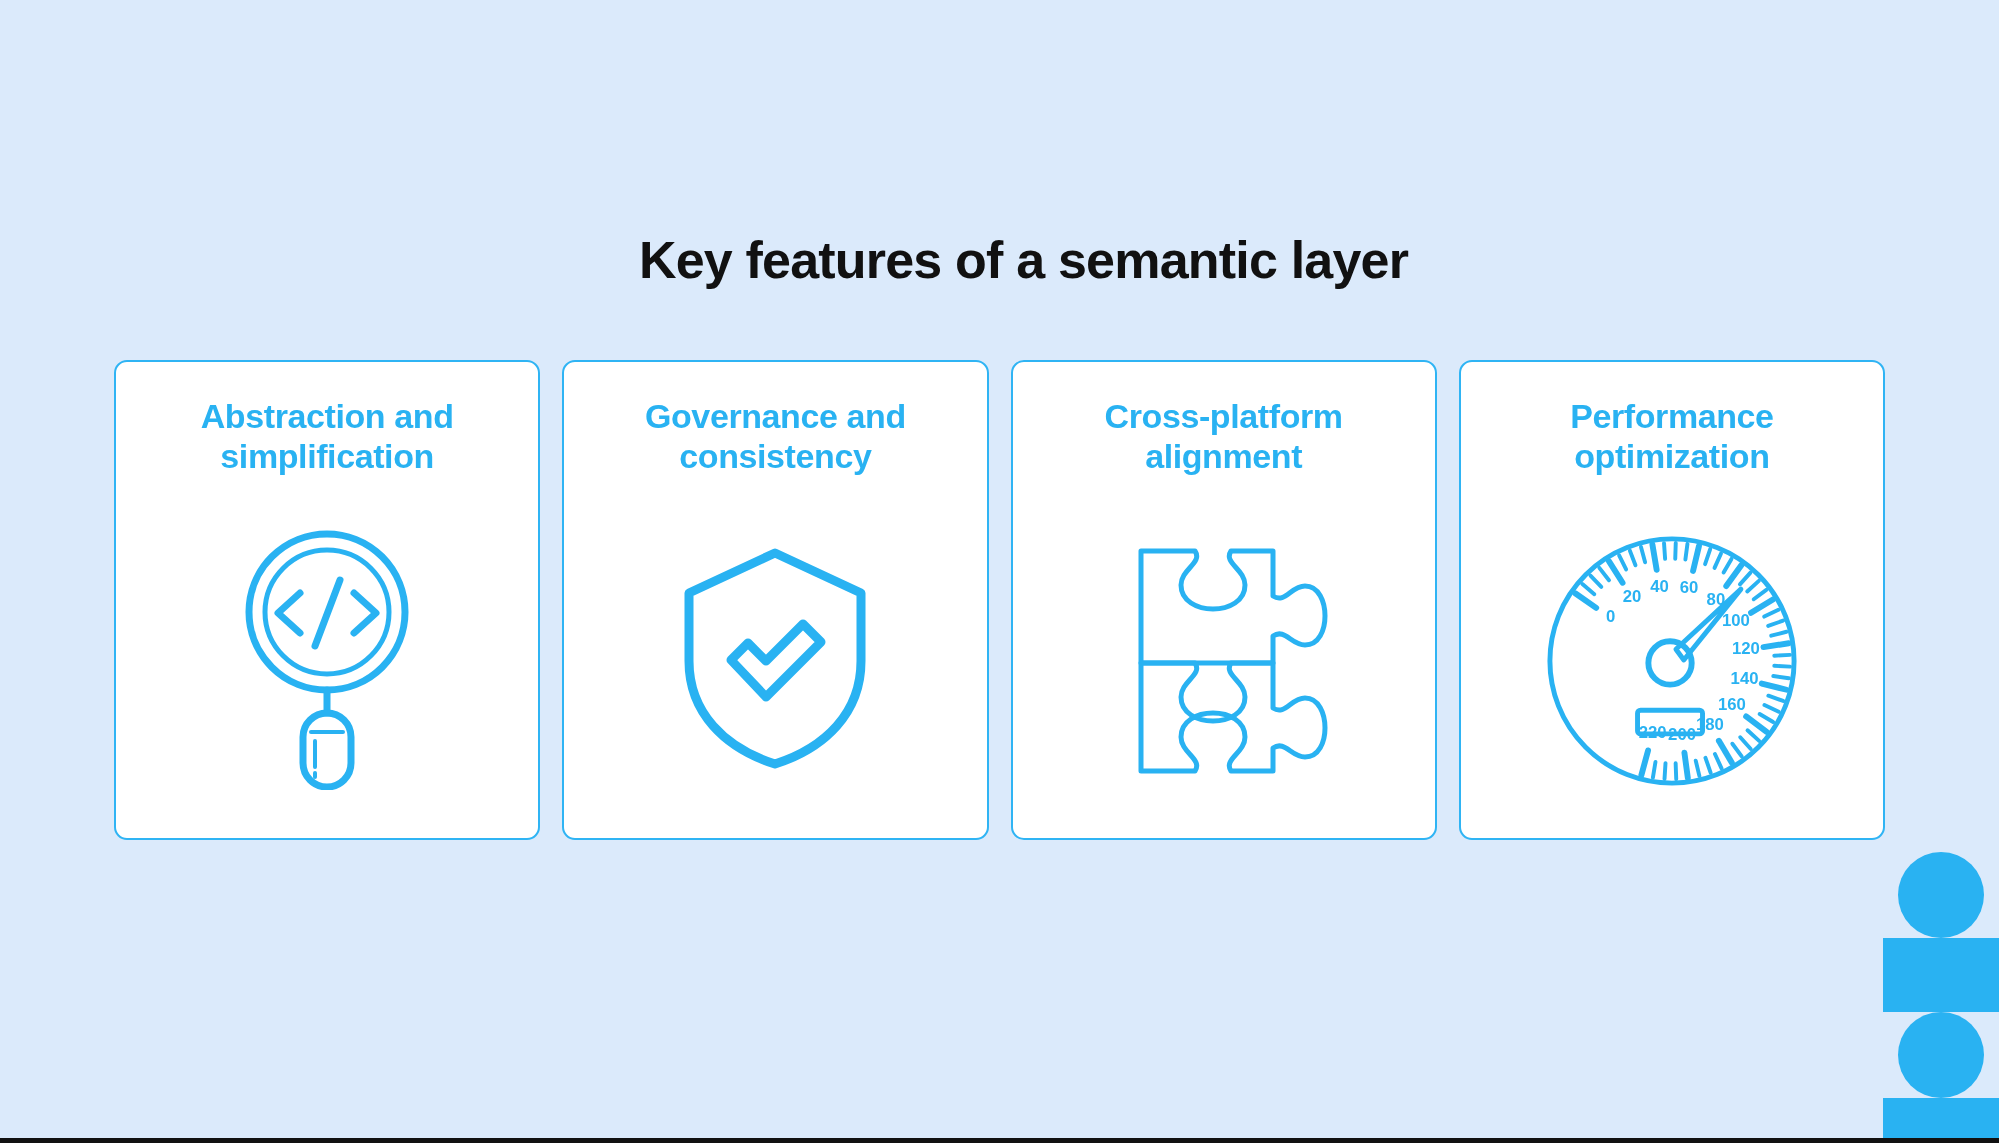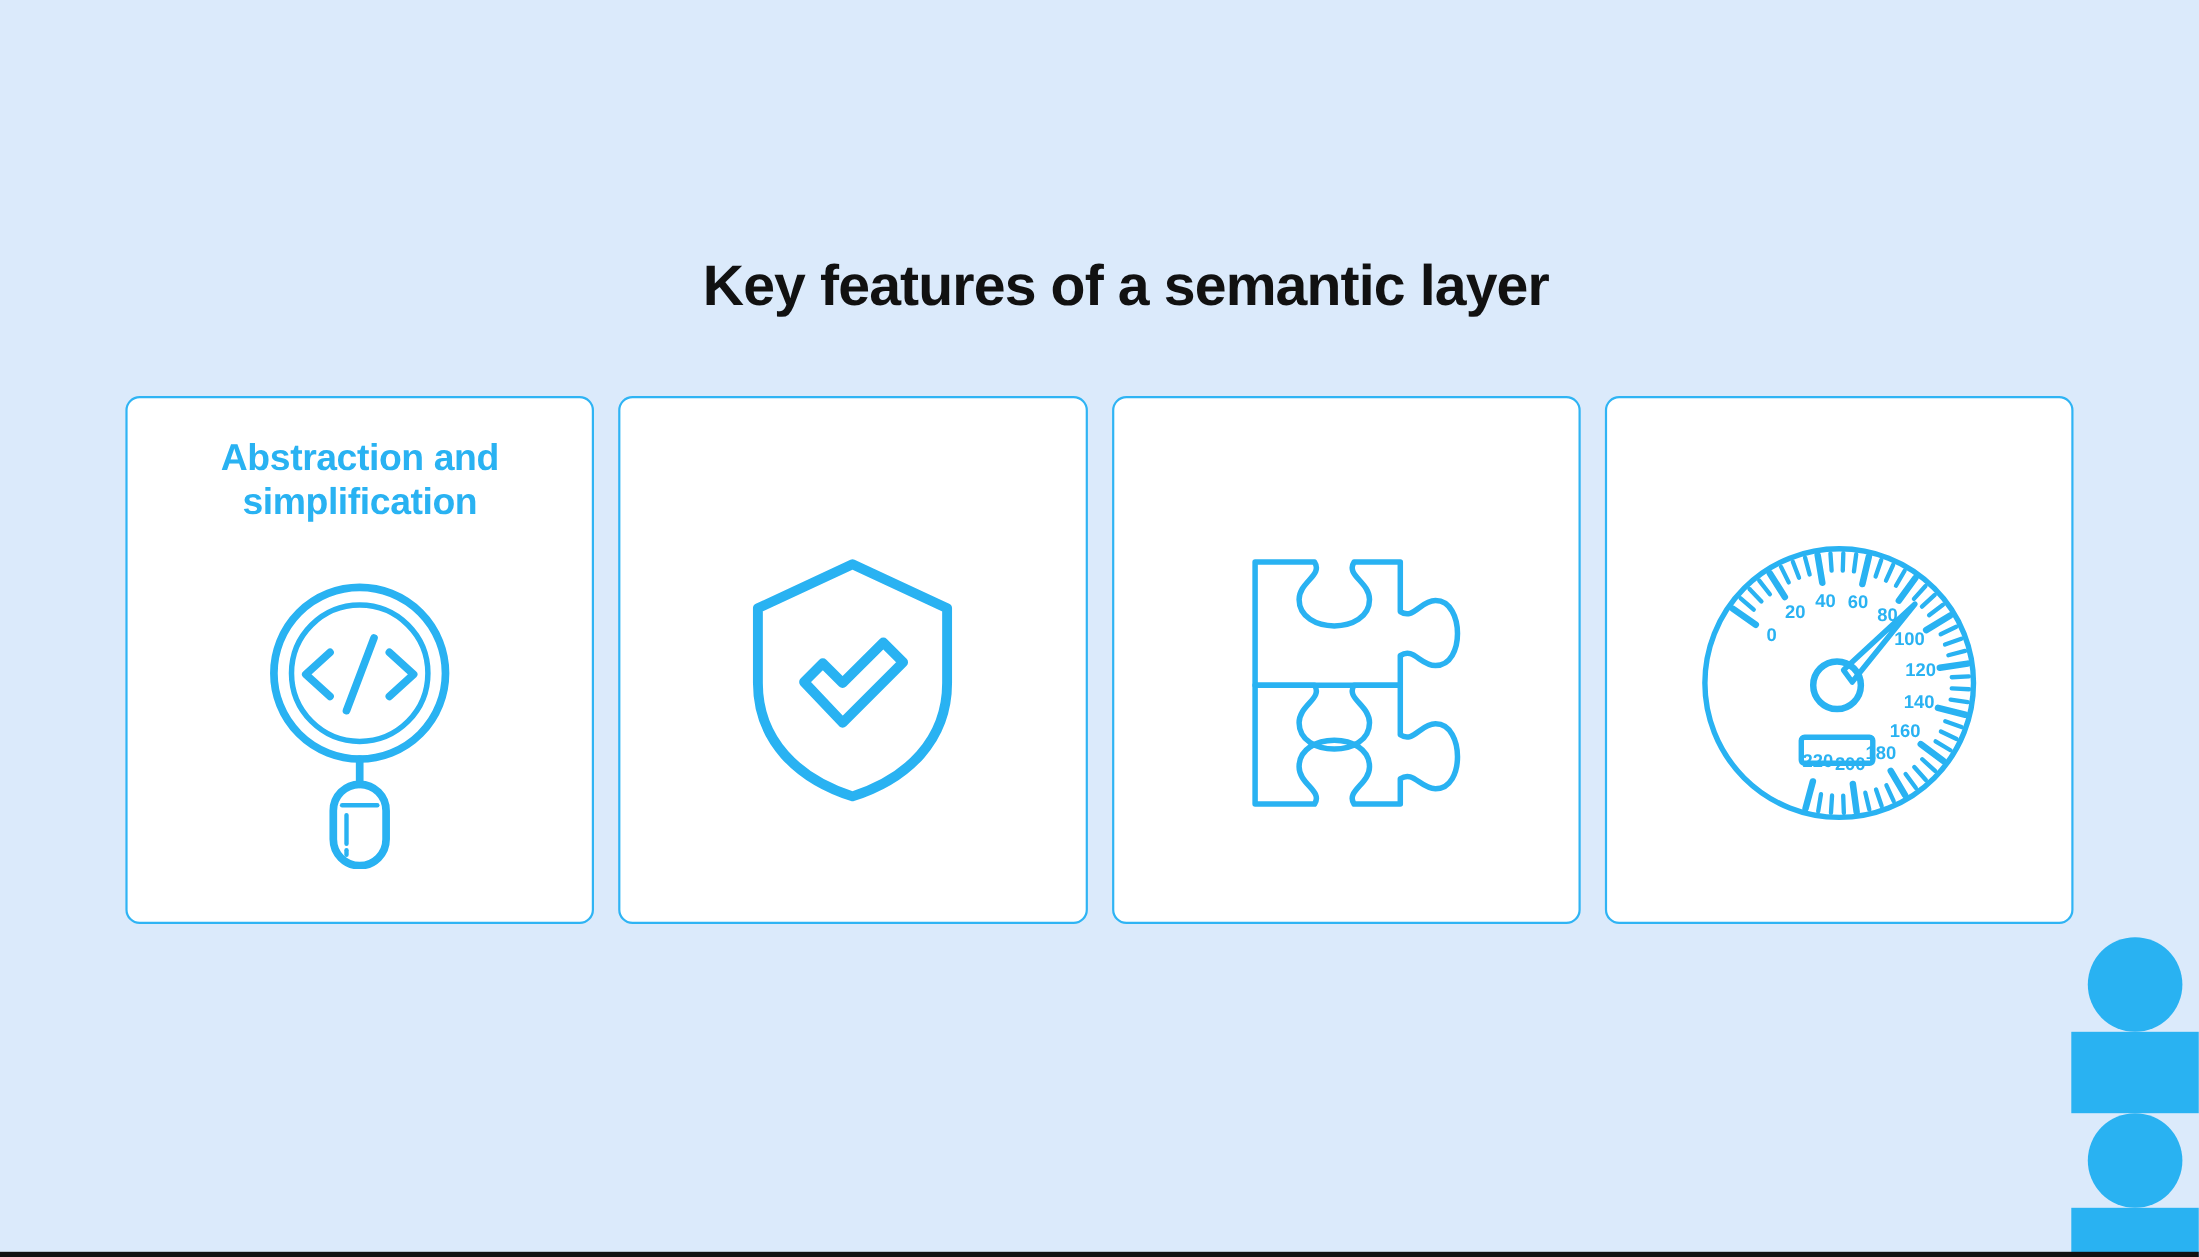--- a/index.html
+++ b/index.html
@@ -144,34 +144,36 @@
           <rect x="66" y="193" width="48" height="74" rx="24"></rect>
 
           <line x1="74" y1="212" x2="106" y2="212" stroke-width="4"></line>
           <line x1="78" y1="221" x2="78" y2="247" stroke-width="4"></line>
           <line x1="78" y1="253" x2="78" y2="257" stroke-width="4"></line>
         </svg>
       </div>
     </div>
 
     <div class="card">
+      <div class="card-title">Governance and consistency</div>
       <div class="card-icon icon-shield">
         <svg width="200" height="230" viewBox="0 0 200 230" fill="none" stroke="#29b2f2" stroke-width="9" stroke-linecap="round" stroke-linejoin="round">
 
           <path d="M100 10 L186 50 L186 118
                    C186 170 150 205 100 221
                    C50 205 14 170 14 118
                    L14 50 Z"></path>
 
           <path d="M56 117 L73 100 L91 118 L128 81 L146 99 L91 154 Z"></path>
         </svg>
       </div>
     </div>
 
     <div class="card">
+      <div class="card-title">Cross-platform alignment</div>
       <div class="card-icon icon-puzzle">
         <svg width="210" height="240" viewBox="0 0 210 240" fill="none" stroke="#29b2f2" stroke-width="5" stroke-linecap="round" stroke-linejoin="round">
 
           <path d="M22 12
                    L76 12
                    C84 24 62 30 62 46
                    C62 62 78 70 94 70
                    C110 70 126 62 126 46
                    C126 30 104 24 112 12
                    L154 12
@@ -200,20 +202,21 @@
                    C104 220 126 214 126 198
                    C126 182 110 174 94 174
                    C78 174 62 182 62 198
                    C62 214 84 220 76 232
                    L22 232 Z"></path>
         </svg>
       </div>
     </div>
 
     <div class="card">
+      <div class="card-title">Performance optimization</div>
       <div class="card-icon icon-gauge">
         <svg width="256" height="256" viewBox="0 0 260 260" fill="none">
           <g stroke="#29b2f2" stroke-linecap="round" stroke-linejoin="round">
 
             <circle cx="130" cy="130" r="124" stroke-width="5"></circle>
 
             <g id="gauge-ticks" stroke-width="5">
                 <line x1="53.0" y1="76.1" x2="31.7" y2="61.2" stroke-width="6"></line>
                 <line x1="51.1" y1="62.2" x2="39.0" y2="51.8" stroke-width="4"></line>
                 <line x1="58.2" y1="54.7" x2="47.2" y2="43.2" stroke-width="4"></line>

